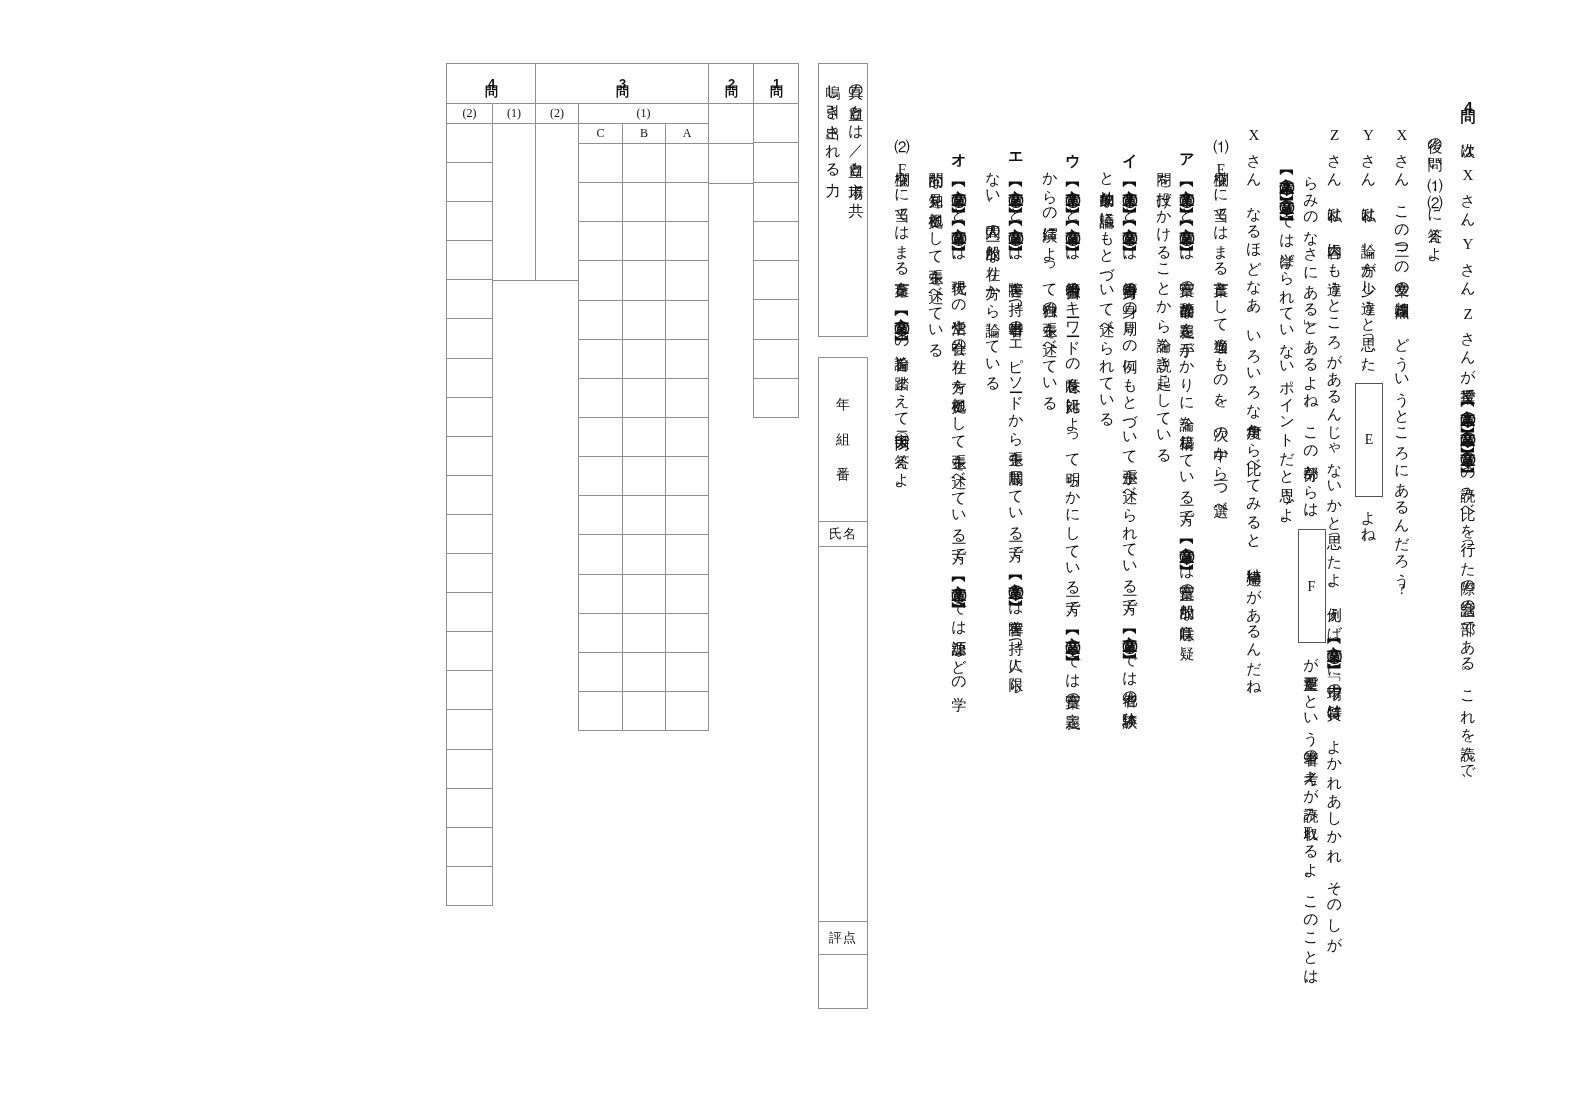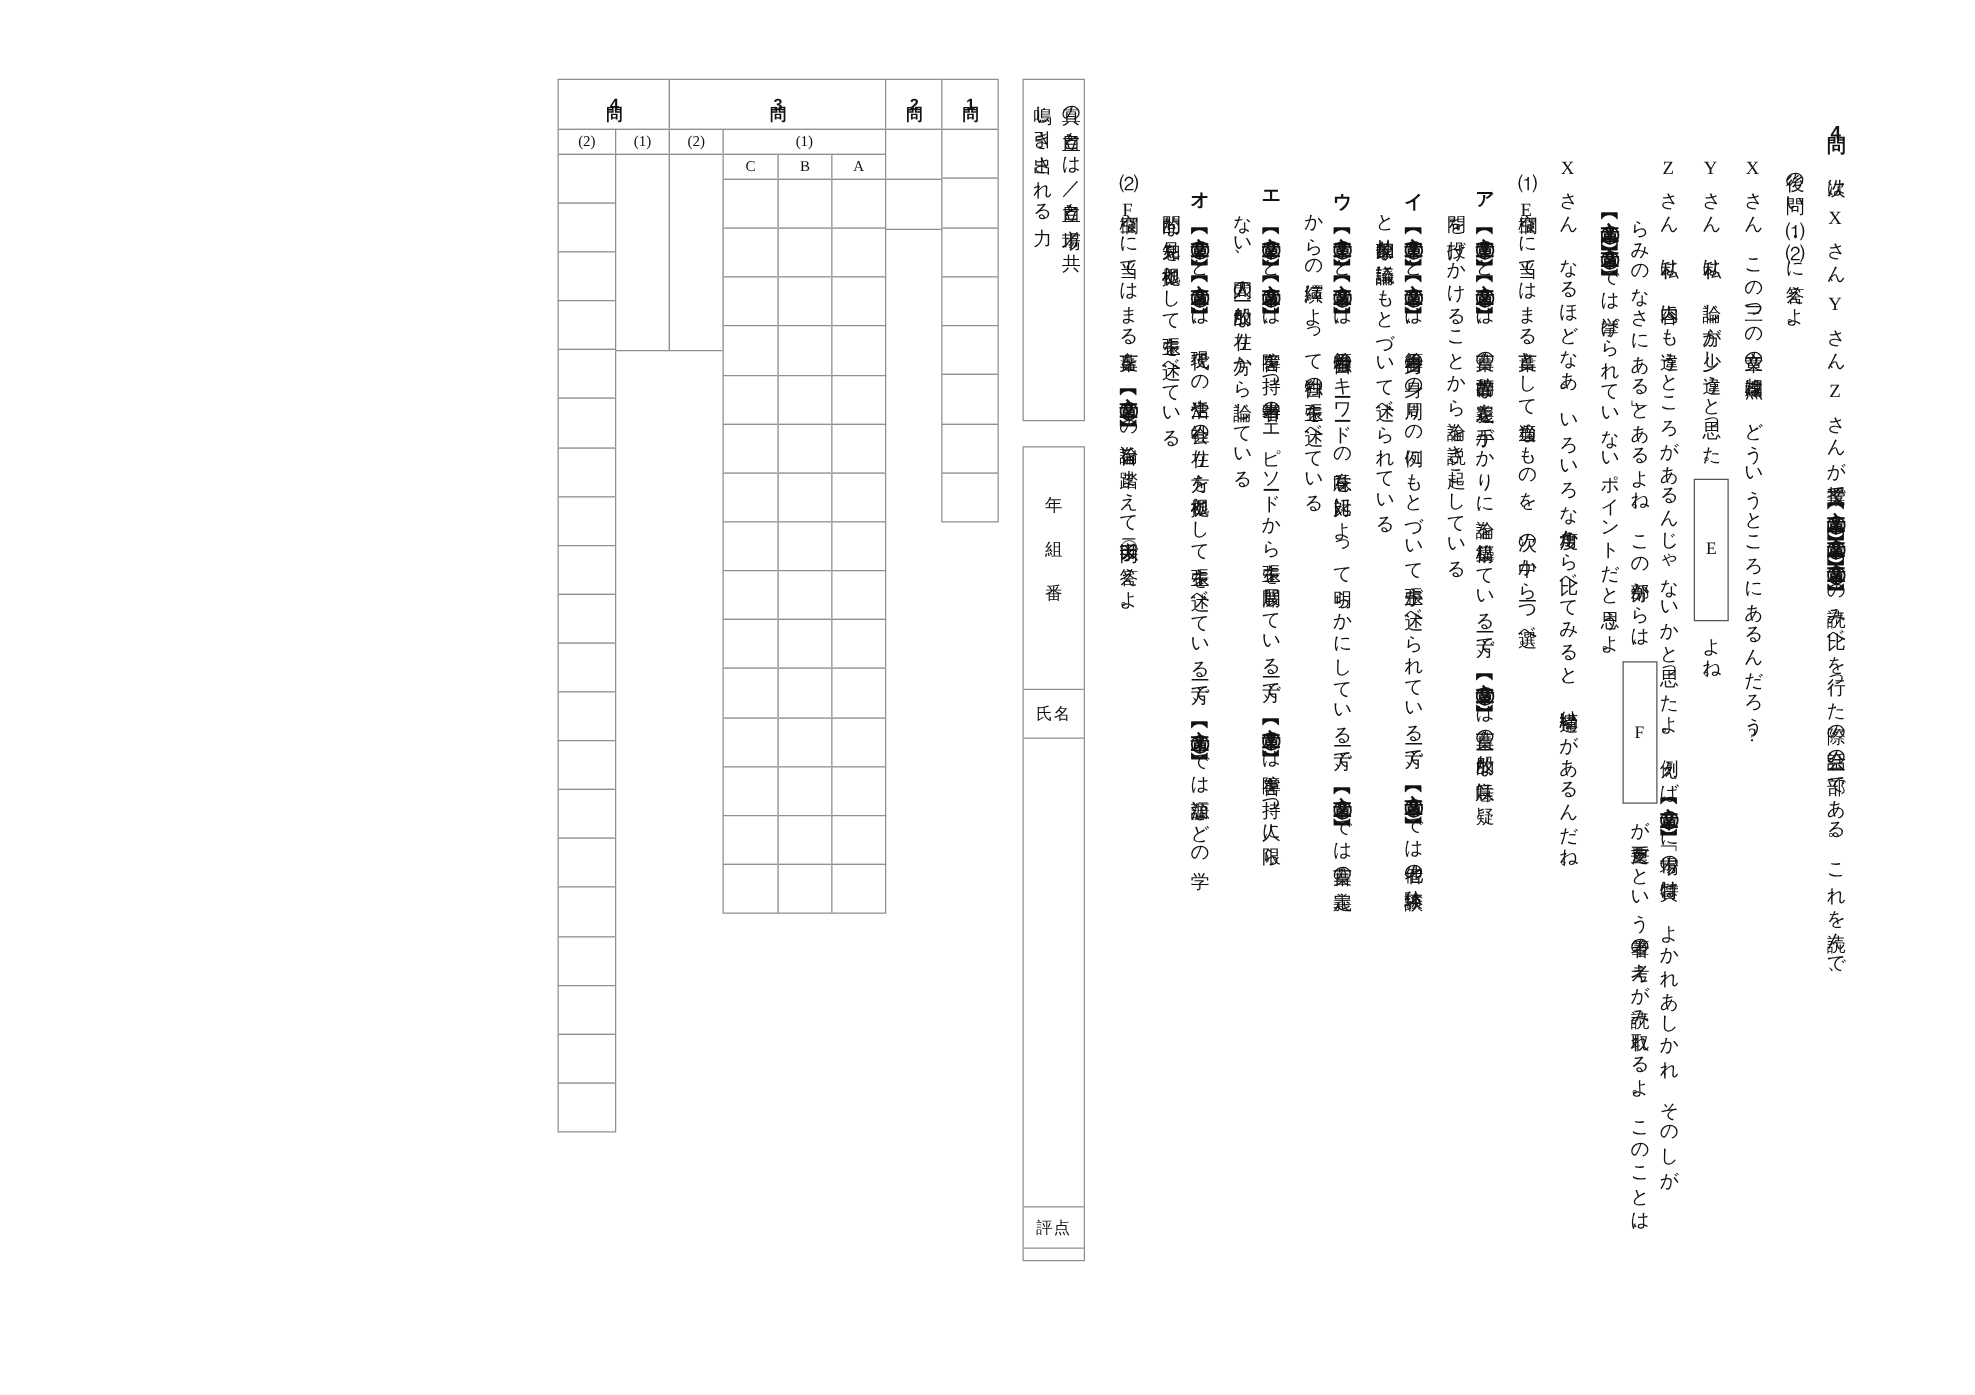--- a/index.html
+++ b/index.html
@@ -70,22 +70,22 @@
   }
   #name-box {
     position:absolute; left:818px; top:357px; width:50px; height:652px;
     border:1px solid #8f8f8f; box-sizing:border-box; background:#fff;
   }
   .nb-ynb {
     height:163px; box-sizing:border-box; display:flex; flex-direction:column;
     align-items:center; justify-content:center; gap:17px; font-size:14px;
   }
   .nb-name {
-    height:40px; box-sizing:border-box; border-top:1px solid #8f8f8f; border-bottom:1px solid #8f8f8f;
-    display:flex; align-items:center; justify-content:center; font-size:13px; letter-spacing:1px;margin-top:30px;
+    height:26px; box-sizing:border-box; border-top:1px solid #8f8f8f; border-bottom:1px solid #8f8f8f;
+    display:flex; align-items:center; justify-content:center; font-size:13px; letter-spacing:1px;
   }
   .nb-blank1 { height:374px; }
   .nb-score {
     height:34px; box-sizing:border-box; border-top:1px solid #8f8f8f; border-bottom:1px solid #8f8f8f;
     display:flex; align-items:center; justify-content:center; font-size:13px; letter-spacing:1px;
   }
   .nb-blank2 { height:55px; }
 </style>
 </head>
 <body>

